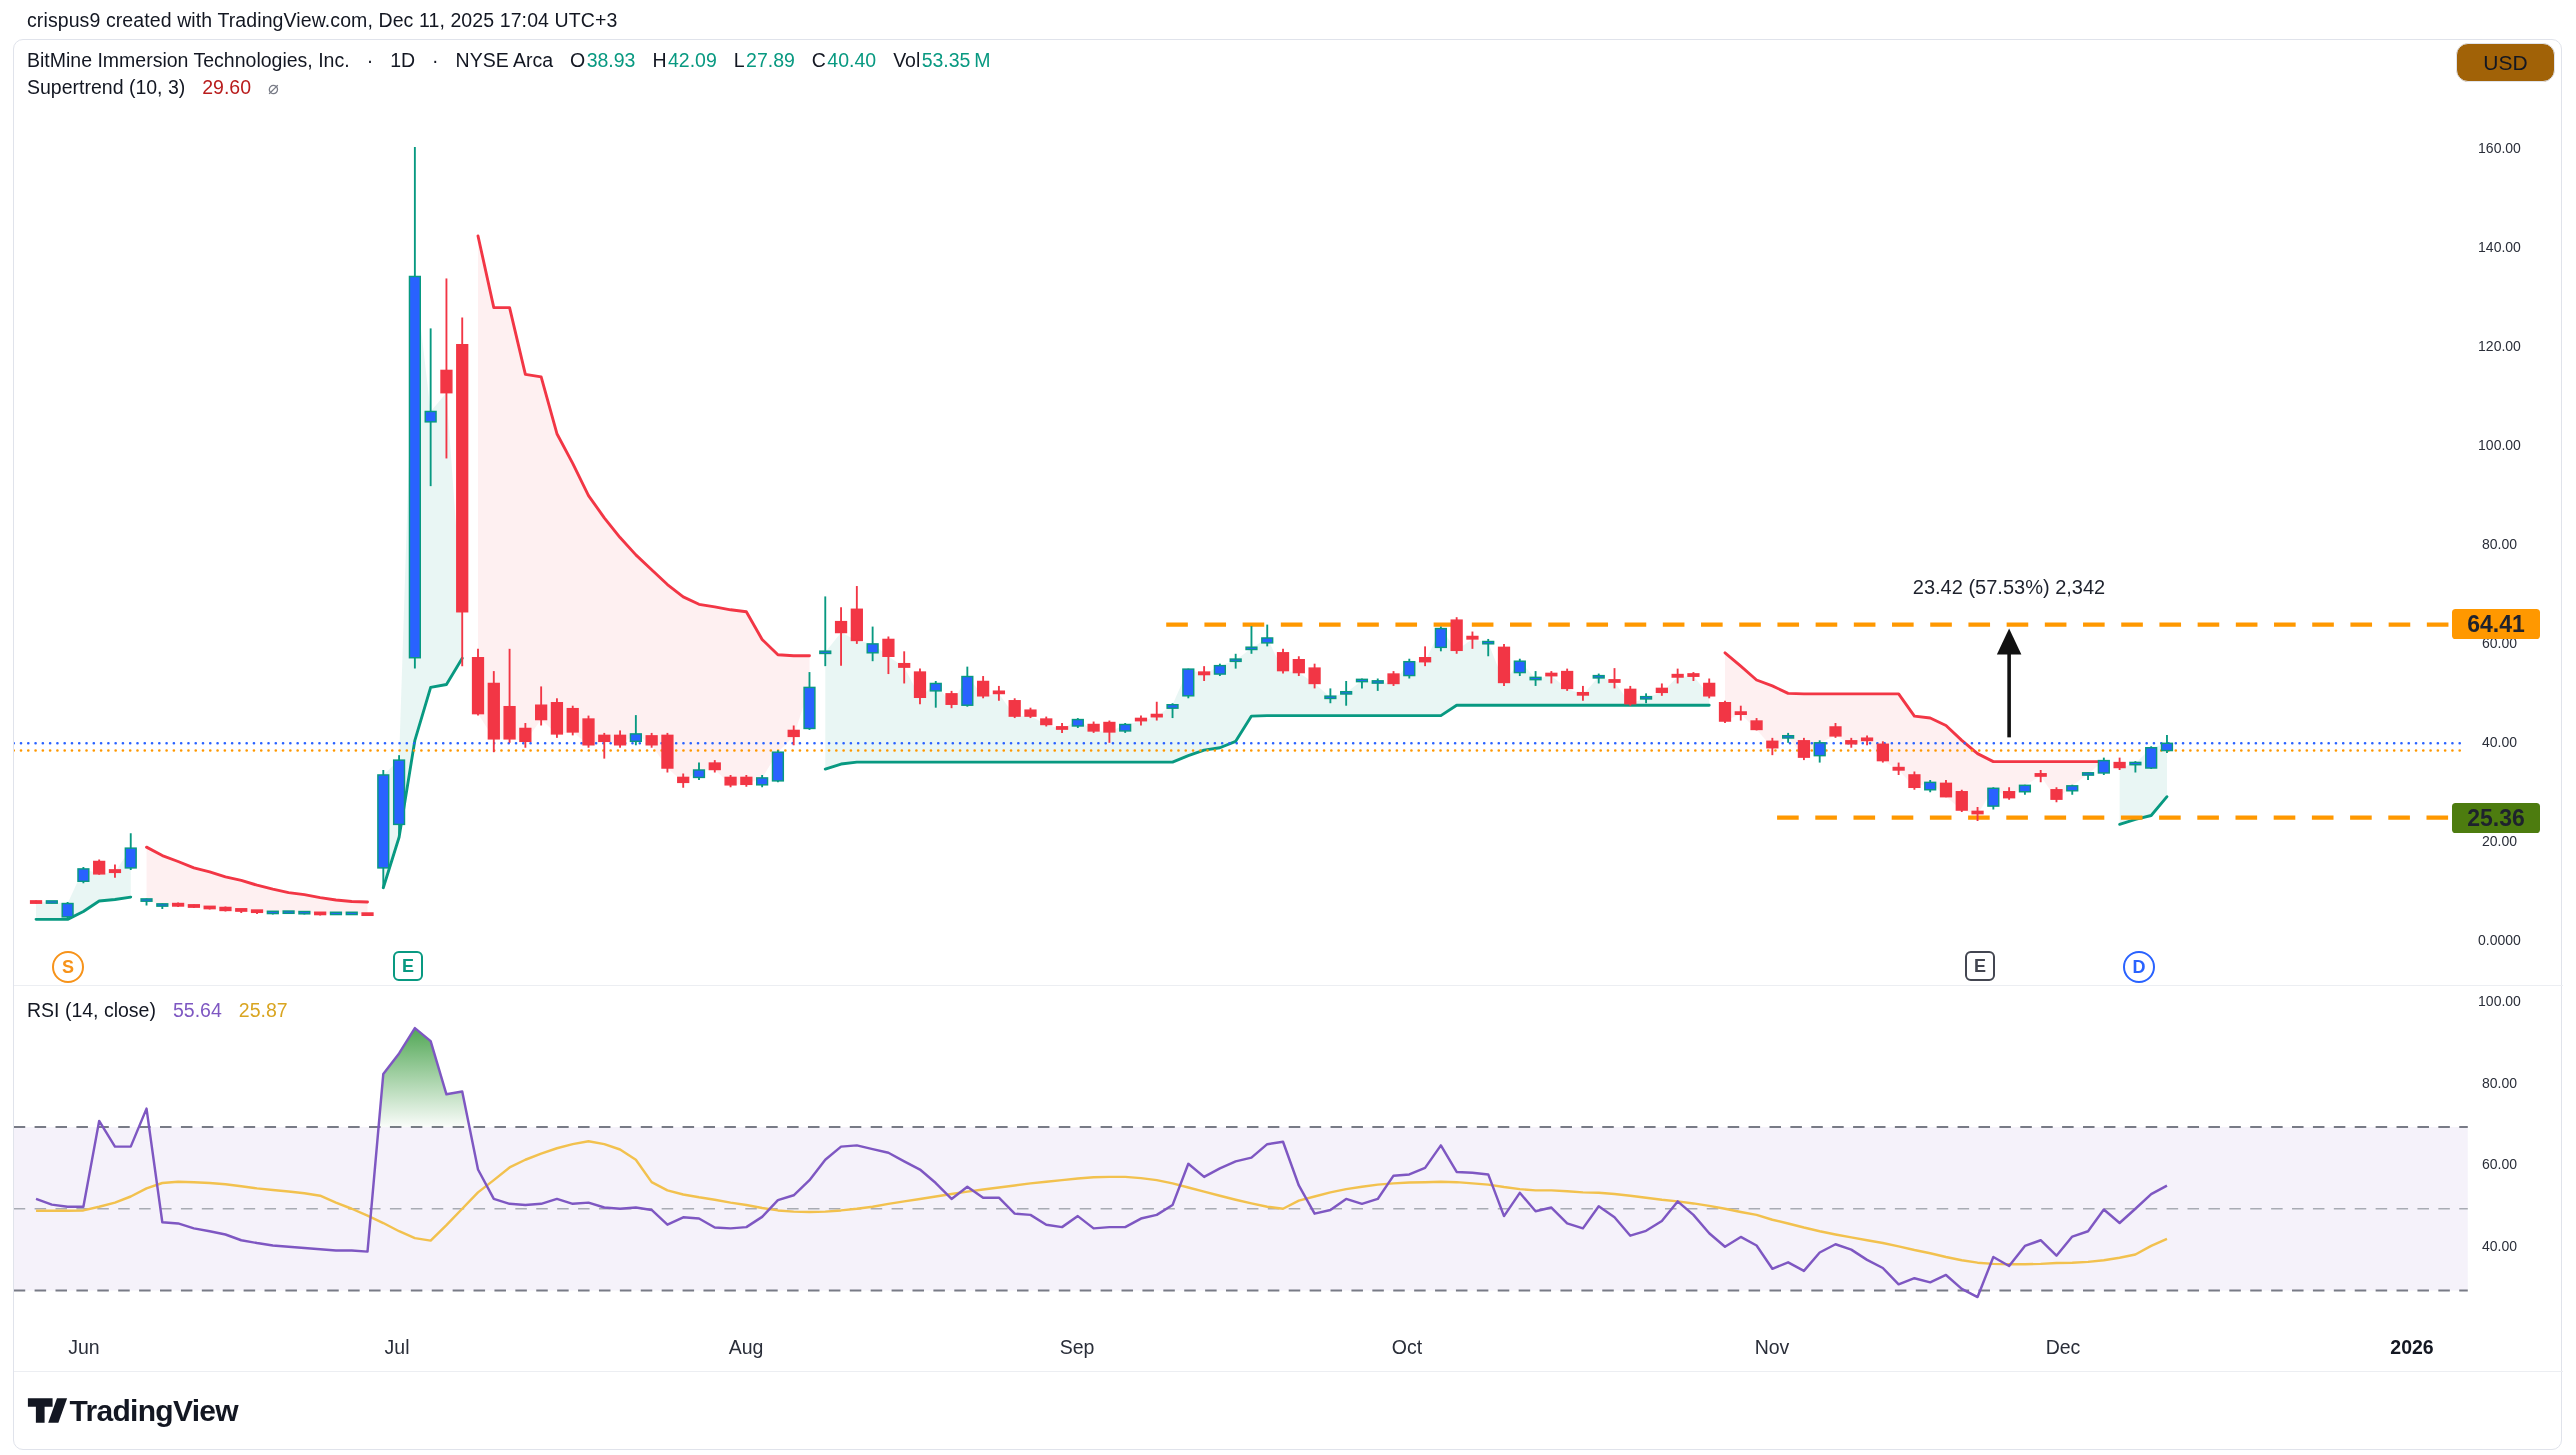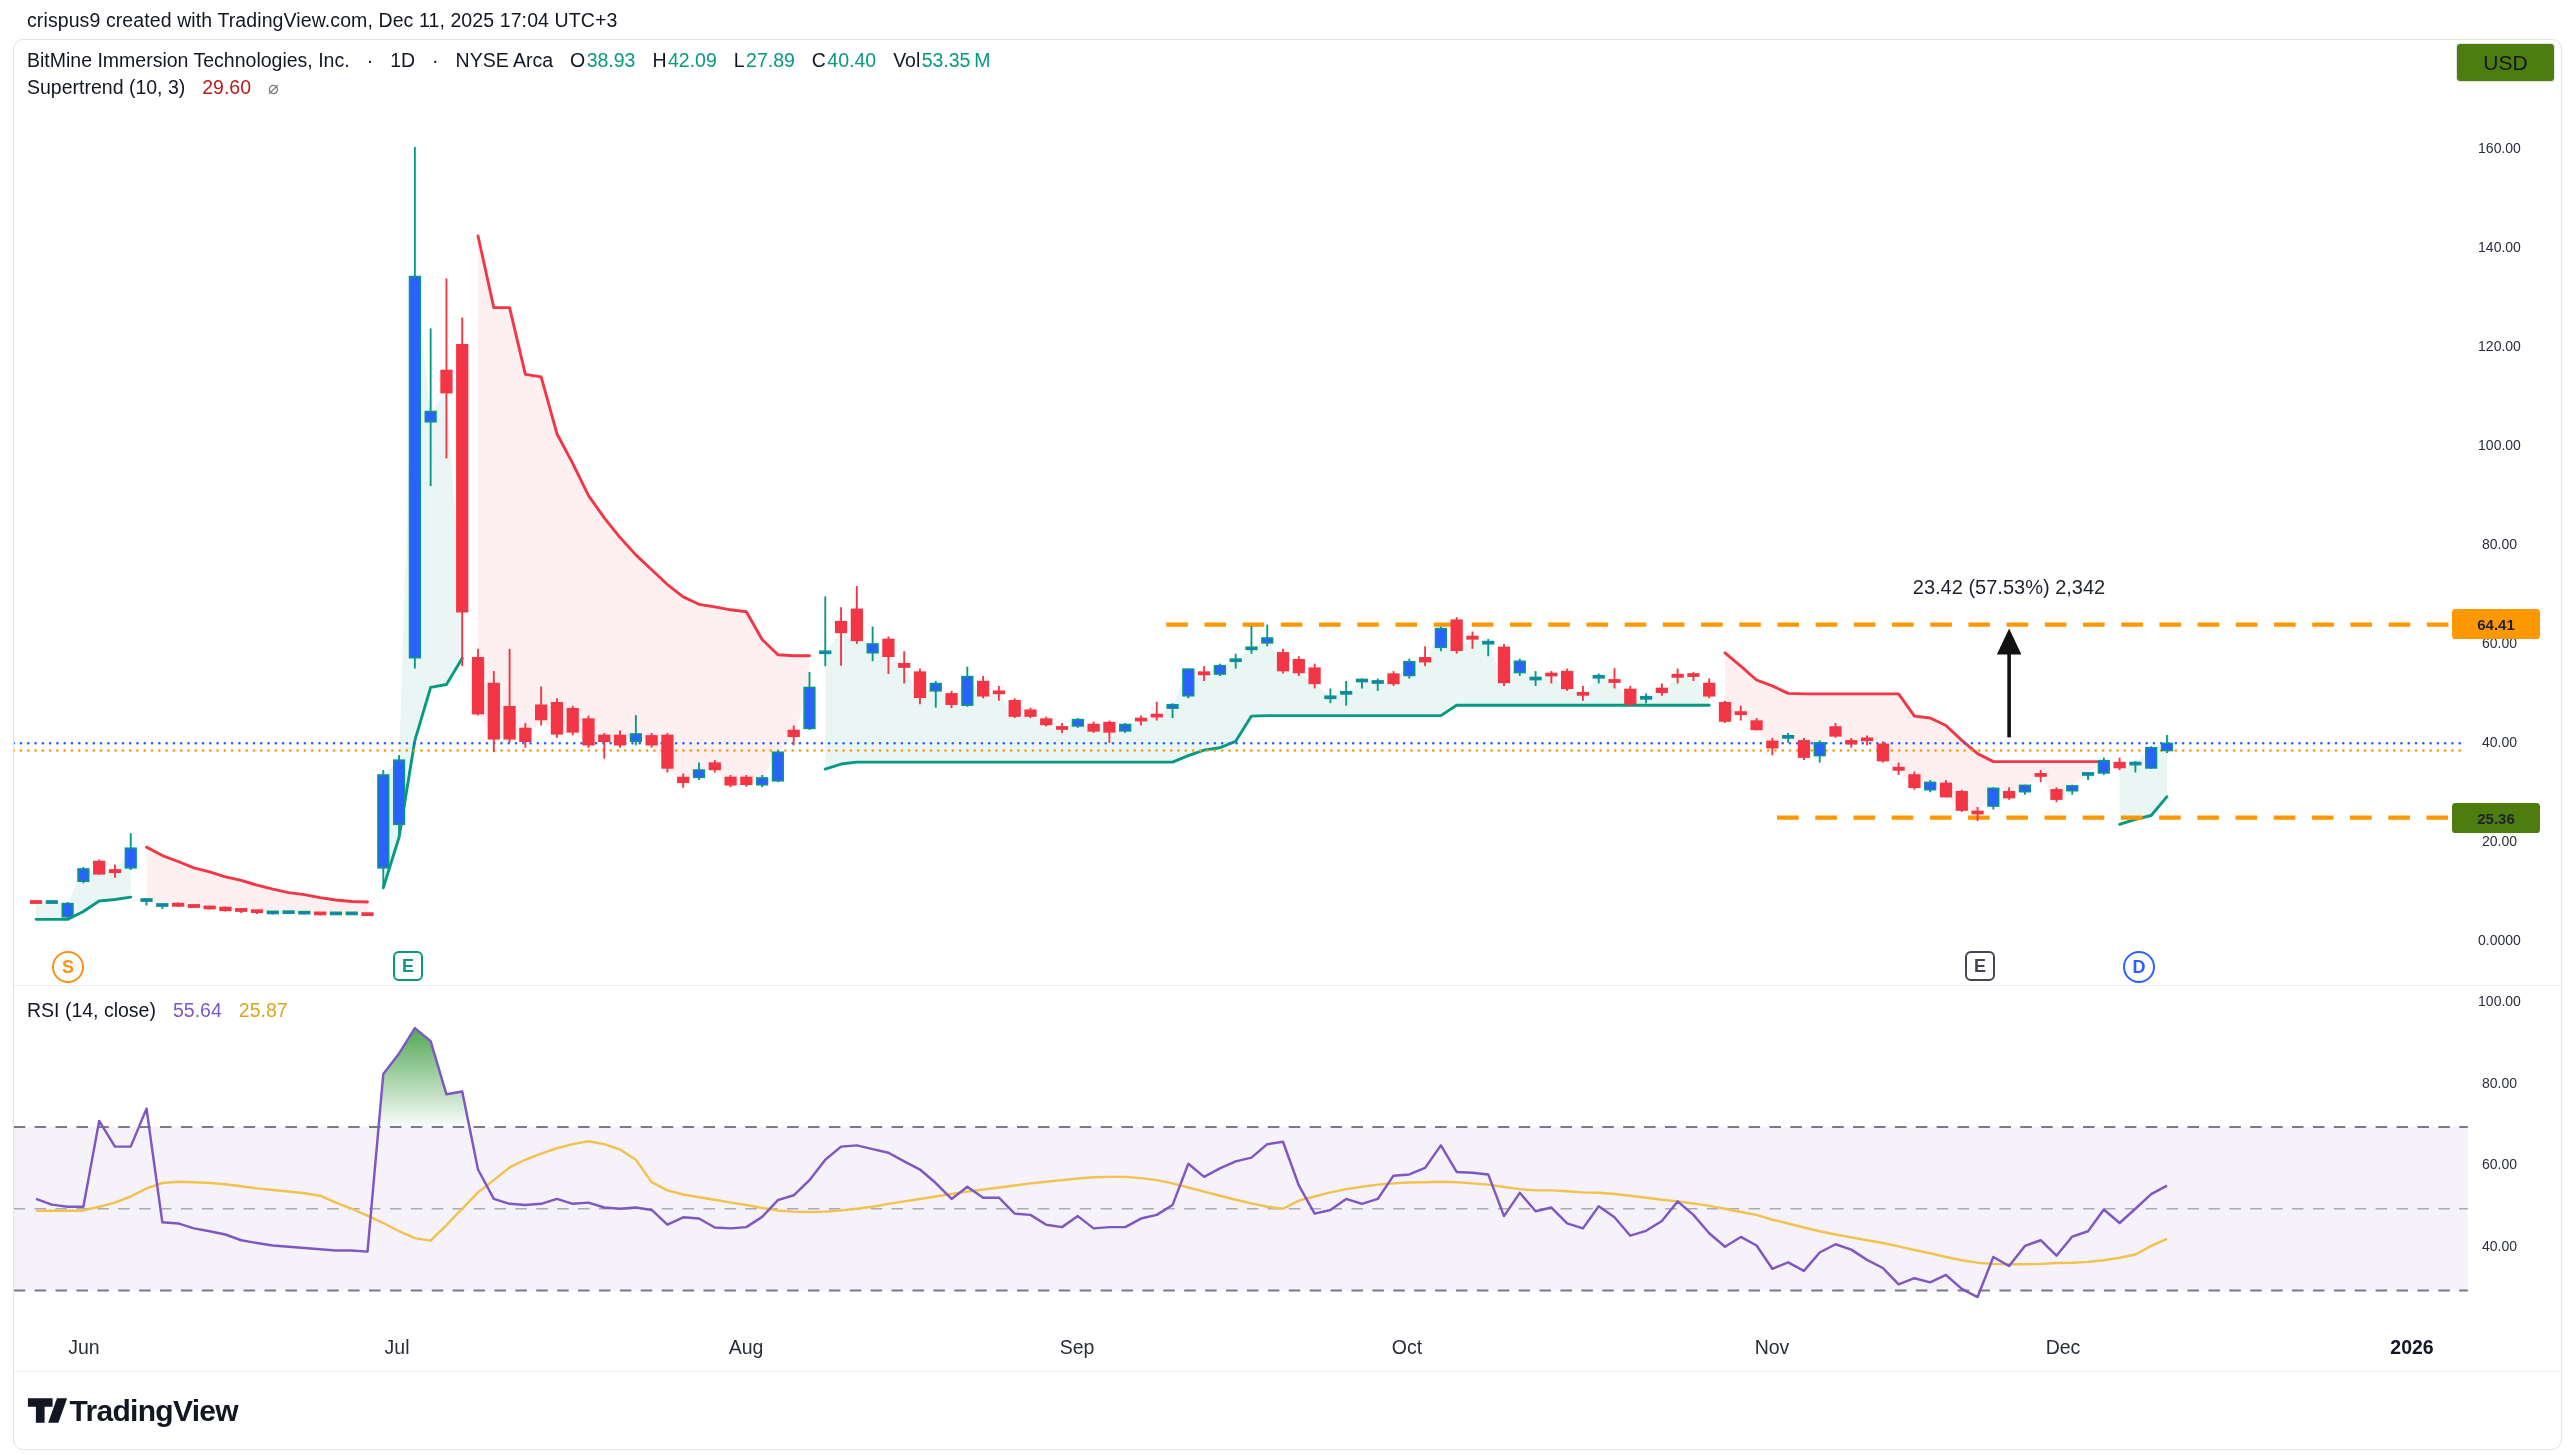--- a/index.html
+++ b/index.html
@@ -14,25 +14,25 @@
   #rsi-legend{left:27px;top:999px;}
   .sym{font-weight:500;color:#131722;}
   .dim{color:#131722;}
   .ohlc{display:inline-flex;gap:1.4px;}
   .ohlc .k{color:#131722;}
   .ohlc .v{color:#089981;}
   .st-val{color:#b91c1c;}
   .rsi-v1{color:#7e57c2;}
   .rsi-v2{color:#d9a521;}
   .ghost{color:#787b86;font-size:18px;}
-  #usd-btn{left:2456px;top:43px;width:99px;height:39px;border:1.4px solid #e0e3eb;border-radius:4px;background:#4d7c0f;
+  #usd-btn{left:2456px;top:43px;width:99px;height:39px;border:1.4px solid #e0e3eb;border-radius:12px;background:#a16207;
     display:flex;align-items:center;justify-content:center;font-size:21px;color:#131722;box-sizing:border-box;}
   .price-tick{position:absolute;left:2462px;width:75px;text-align:center;font-size:14px;color:#2a2e39;}
   .level-label{position:absolute;left:2452px;width:88px;height:30px;border-radius:3.6px;display:flex;align-items:center;justify-content:center;
-    font-size:15px;font-weight:600;color:#1e222d;}
+    font-size:23px;font-weight:600;color:#1e222d;}
   .month-tick{position:absolute;top:1336px;width:86px;margin-left:-43px;text-align:center;font-size:19.5px;color:#2a2e39;}
   .month-bold{font-weight:700;color:#131722;}
   .marker{position:absolute;box-sizing:border-box;background:#fff;display:flex;align-items:center;justify-content:center;
     font-size:18px;font-weight:700;}
   .marker.circle{width:32px;height:32px;border-radius:50%;border:2.9px solid;}
   .marker.square{width:30px;height:30px;border-radius:5.8px;border:2.9px solid;}
   #annotation{position:absolute;transform:translateX(-50%);font-size:20px;color:#1e222d;white-space:nowrap;}
   #logo{left:24.5px;top:1388px;display:flex;align-items:center;gap:0;}
   #logo-text{font-size:30px;font-weight:800;color:#131722;letter-spacing:-0.7px;}
   .sep-line{position:absolute;left:13.7px;width:2549px;height:0;border-top:1.4px solid #eceef2;}

